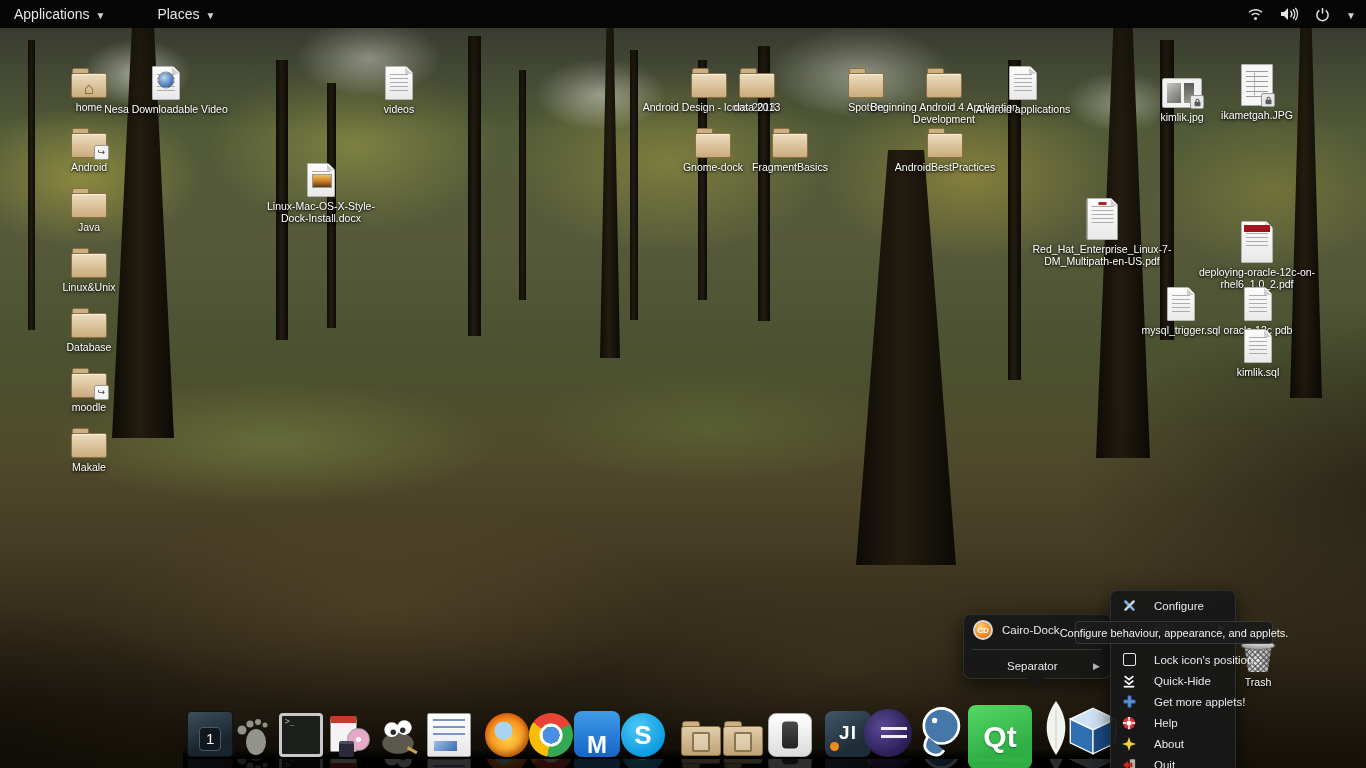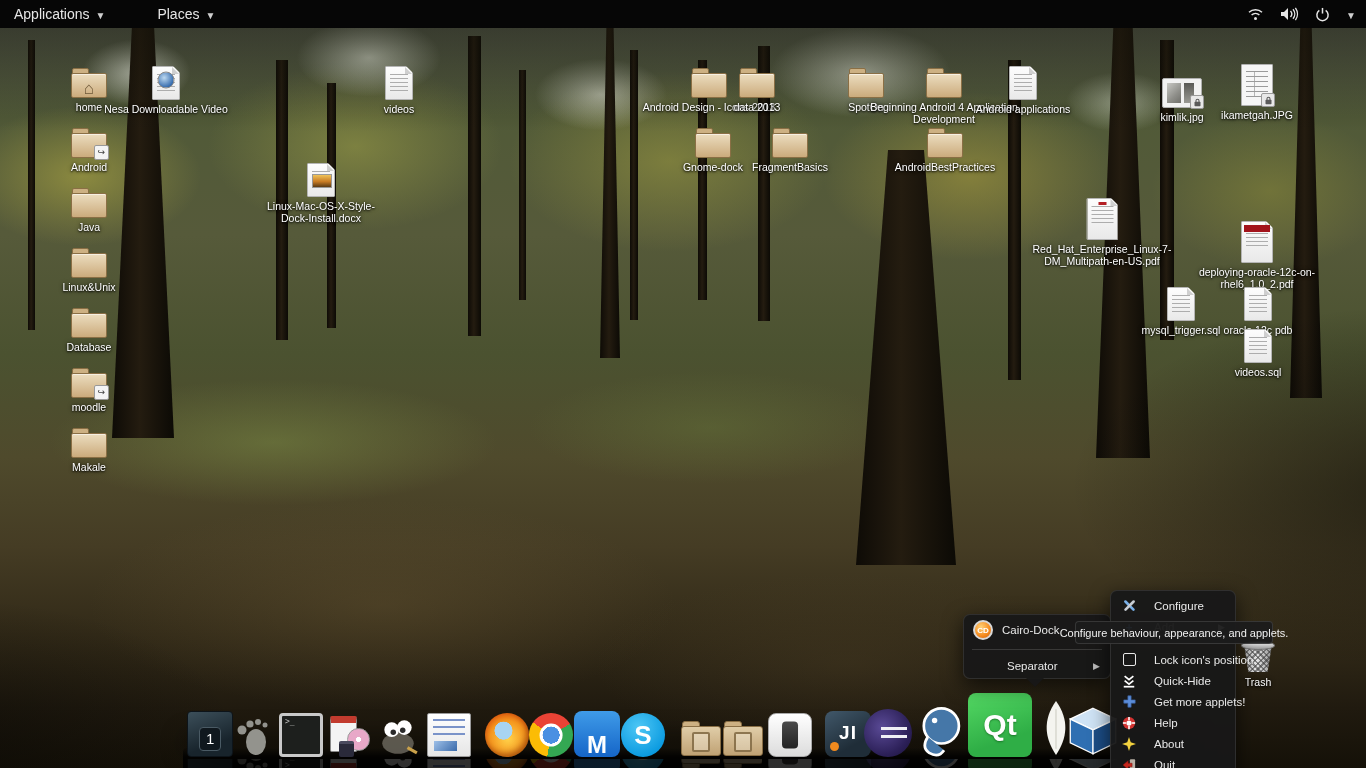--- a/index.html
+++ b/index.html
@@ -155,21 +155,21 @@
   .dk-jb{width:100%;height:100%;border-radius:8px;background:linear-gradient(150deg,#41586a,#1f2d38 70%);
     position:relative;color:#fff;font-weight:bold;}
   .dk-jb span{position:absolute;left:50%;top:48%;transform:translate(-50%,-50%);font-size:19px;letter-spacing:1px;}
   .dk-jb i{position:absolute;left:10%;bottom:12%;width:9px;height:9px;border-radius:50%;background:#f08a1e;}
   .dk-ec{width:100%;height:100%;border-radius:50%;position:relative;overflow:hidden;
     background:radial-gradient(circle at 38% 38%,#5a4a96,#2c2058 65%,#1a1238);}
   .dk-ec i{position:absolute;right:10%;top:38%;width:55%;height:30%;
     background:repeating-linear-gradient(180deg,#efeff5 0 3px,transparent 3px 8px);}
   .dk-qt{width:100%;height:100%;border-radius:8px;background:linear-gradient(160deg,#54d964,#2fae46 70%);
     color:#fff;font-weight:bold;font-size:30px;display:flex;align-items:center;justify-content:center;
-    text-shadow:0 1px 2px rgba(0,60,10,.5);}
+    text-shadow:0 1px 2px rgba(0,60,10,.5);margin-top:12px;}
   .dk-svg{width:100%;height:100%;display:block;}
 
   
   .cmenu{position:absolute;background:rgba(24,24,24,.96);border:1px solid rgba(255,255,255,.10);
     border-radius:7px;box-shadow:0 6px 20px rgba(0,0,0,.65);color:#e8e8e8;font-size:11.5px;z-index:50;}
   .cmenu-item{display:flex;align-items:center;gap:17px;height:21px;padding:0 10px;white-space:nowrap;}
   .cmenu-item.dim{color:#8a8a8a;}
   .cmenu-sep{height:1px;margin:4px 8px;background:rgba(255,255,255,.14);}
   .mi-ic{width:16px;height:16px;display:flex;align-items:center;justify-content:center;flex:0 0 16px;}
   .mi-arrow{margin-left:auto;font-size:9px;color:#bbb;}
@@ -413,21 +413,21 @@
           <i class="gf-tab"></i>
           <i class="gf-body"></i>
         </div>
         <div class="di-label">Database</div>
       </div>
       <div class="dicon" style="left: 1258px; top: 329px; width: 80px;">
         <div class="gp ">
           <i class="gp-lines"></i>
           <i class="gp-fold"></i>
         </div>
-        <div class="di-label">videos.sql</div>
+        <div class="di-label">kimlik.sql</div>
       </div>
       <div class="dicon" style="left: 89px; top: 368px; width: 70px;">
         <div class="gf">
           <i class="gf-tab"></i>
           <i class="gf-body"></i>
           <span class="em-link">↪</span>
         </div>
         <div class="di-label">moodle</div>
       </div>
       <div class="dicon" style="left: 89px; top: 428px; width: 70px;">

